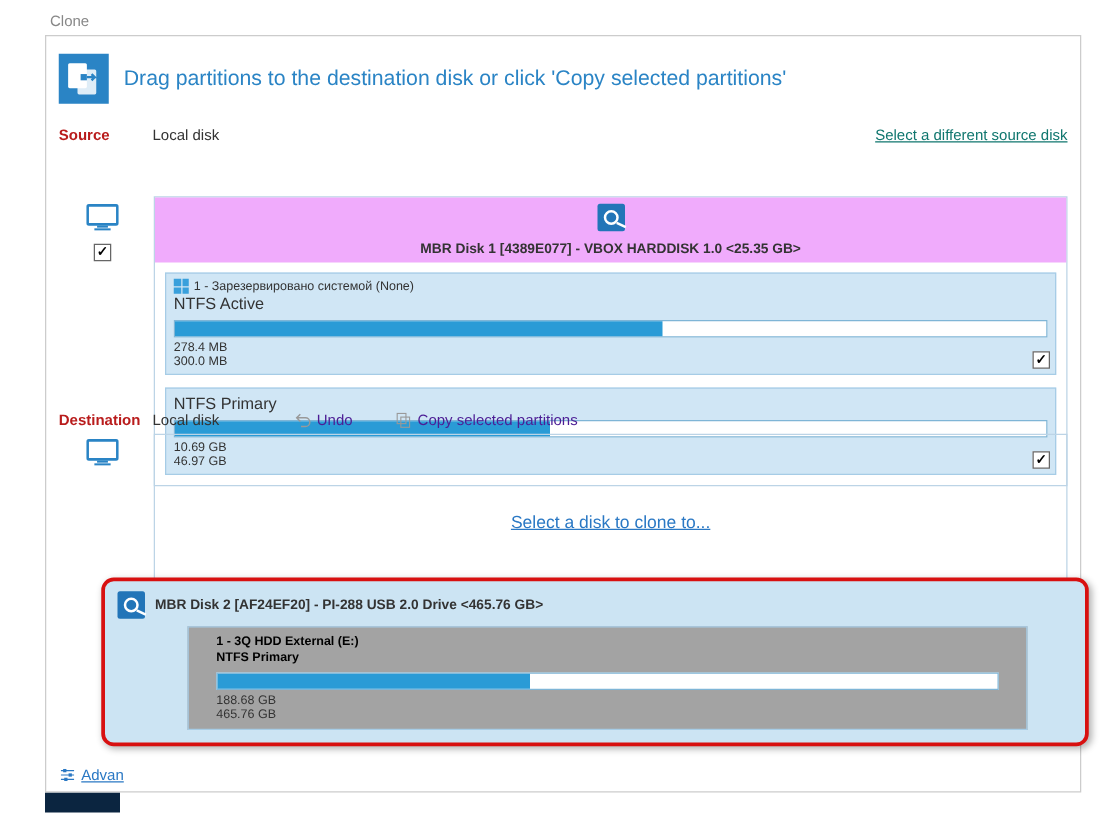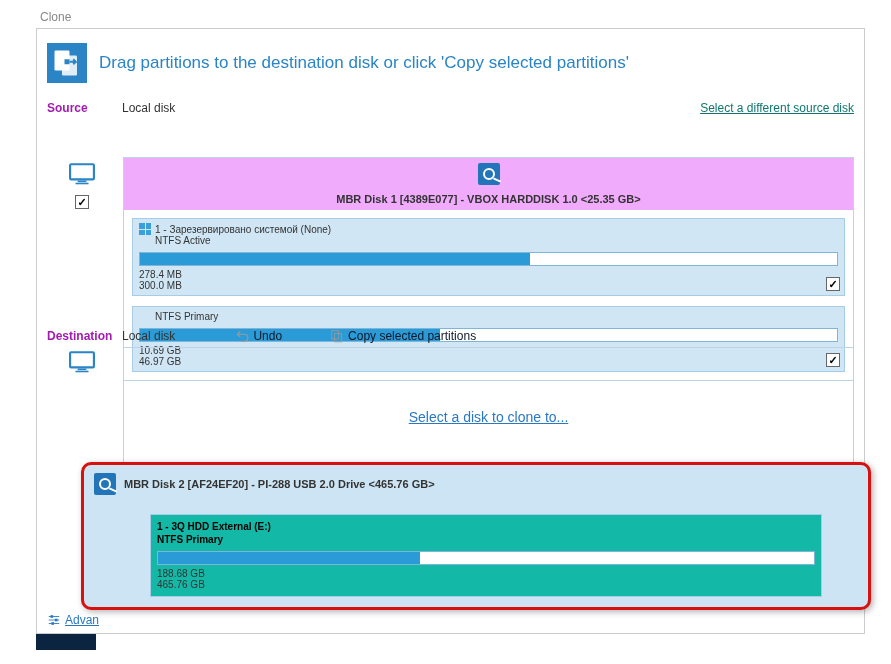--- a/index.html
+++ b/index.html
@@ -4,21 +4,21 @@
 <style>
 * { box-sizing: border-box; margin: 0; padding: 0; font-family: "Segoe UI", Tahoma, sans-serif; }
 body { background: #fff; width: 891px; height: 664px; position: relative; overflow: hidden; }
 .outer { border: 1px solid #ccc; position: absolute; top: 28px; left: 36px; right: 26px; bottom: 30px; background: #fff; }
 .title-text { position: absolute; top: 10px; left: 40px; font-size: 12px; color: #888; }
 .header { display: flex; align-items: center; padding: 14px 10px 14px 10px; }
 .header-icon { width: 40px; height: 40px; background: #2a84c5; display: inline-flex; align-items: center; justify-content: center; }
 .header-icon svg { width: 30px; height: 30px; }
 .header-title { color: #2a84c5; font-size: 17px; font-weight: 400; margin-left: 12px; }
 .section-row { display: flex; align-items: center; padding: 4px 10px; font-size: 12px; }
-.section-label { width: 75px; font-weight: bold; color: #a21caf; font-size: 12px; }
+.section-label { width: 75px; font-weight: bold; color: #b91c1c; font-size: 12px; }
 .section-value { color: #333; }
 .select-diff { color: #0f766e; text-decoration: underline; margin-left: auto; cursor: pointer; font-size: 12px; }
 .leftcol { position: absolute; left: 10px; width: 70px; display: flex; flex-direction: column; align-items: center; gap: 10px; }
 .leftcol.src { top: 134px; }
 .leftcol.dst { top: 322px; }
 .monitor-icon { width: 26px; height: 22px; fill: #2a84c5; }
 .checkbox { width: 14px; height: 14px; border: 1px solid #666; background: #fff; display: inline-flex; align-items: center; justify-content: center; font-size: 11px; line-height: 1; cursor: pointer; }
 .checkbox.checked::after { content: "✓"; color: #000; font-weight: bold; }
 .disk-panel { position: absolute; left: 86px; right: 10px; border: 1px solid #bcd4e6; }
 .disk-panel.src { top: 128px; }
@@ -26,31 +26,31 @@
 .disk-header { background: #f0abfc; padding: 5px 24px; display: flex; align-items: center; gap: 8px; flex-direction: column; }
 .drive-icon { width: 22px; height: 22px; background: #2275b8; display: inline-flex; align-items: center; justify-content: center; border-radius: 2px;}
 .drive-icon-inner { width: 12px; height: 12px; border: 2px solid #fff; border-radius: 50%; position:relative;}
 .drive-icon-inner::after{content:"";position:absolute;width:8px;height:2px;background:#fff;top:9px;left:8px;transform:rotate(25deg);}
 .disk-title { font-size: 11px; font-weight: bold; color: #333; }
 .partitions { display: flex; gap: 10px; padding: 8px; flex-direction: column; }
 .partition { flex: 1; background: #d0e6f5; border: 1px solid #a6cce6; padding: 4px 6px 4px 6px; position: relative; }
 .part-head { display: flex; align-items: center; gap: 4px; font-size: 10px; color: #333; }
 .win-logo { width: 12px; height: 12px; display:inline-grid; grid-template-columns:1fr 1fr; grid-template-rows:1fr 1fr; gap:1px;}
 .win-logo span{background:#39a0dc;}
-.part-type { font-size: 10px; color: #333; margin-left: 16px; }
+.part-type { font-size: 13px; color: #333; }
 .usage-bar { height: 14px; background: #fff; border: 1px solid #7fb5d6; margin-top: 6px; position: relative; }
 .usage-fill { height: 100%; background: #2a9bd6; }
 .part-sizes { font-size: 10px; color: #333; margin-top: 3px; }
 .part-check { position: absolute; right: 4px; bottom: 4px; }
-.dest-actions { display:flex; gap:48px; margin-left:60px; align-items:center; color:#0f172a; font-size:12px;}
+.dest-actions { display:flex; gap:34px; margin-left:60px; align-items:center; color:#4c1d95; font-size:12px;}
 .dest-actions span{display:flex;align-items:center;gap:4px;}
 .select-clone-link { color: #2a78c4; text-decoration: underline; font-size: 14px; cursor:pointer;}
 .popup-disk { position: absolute; left: 81px; right: 20px; top: 462px; border: 3px solid #d81010; border-radius: 10px; background: #cce4f3; padding: 6px; box-shadow: 2px 2px 6px rgba(0,0,0,.3); }
 .popup-header { display:flex; align-items:center; gap:8px; padding:2px 4px 6px 4px;}
-.popup-partition { background:#14b8a6; border:1px solid #a6cce6; margin: 13px 40px 4px 60px; padding:6px 6px;}
+.popup-partition { background:#a3a3a3; border:1px solid #a6cce6; margin: 0 40px 4px 60px; padding:6px 22px;}
 .adv-link { position:absolute; bottom: 6px; left:10px; color:#2a78c4; text-decoration:underline; font-size:12px; display:flex; align-items:flex-start; gap:4px;}
 .sliders-icon{width:14px;height:14px;}
 .bottom-dark{position:absolute;left:36px;bottom:14px;width:60px;height:38px;background:#0b2540;}
 </style>
 </head>
 <body>
 
 <div class="title-text">Clone</div>
 <div class="bottom-dark"></div>
 

